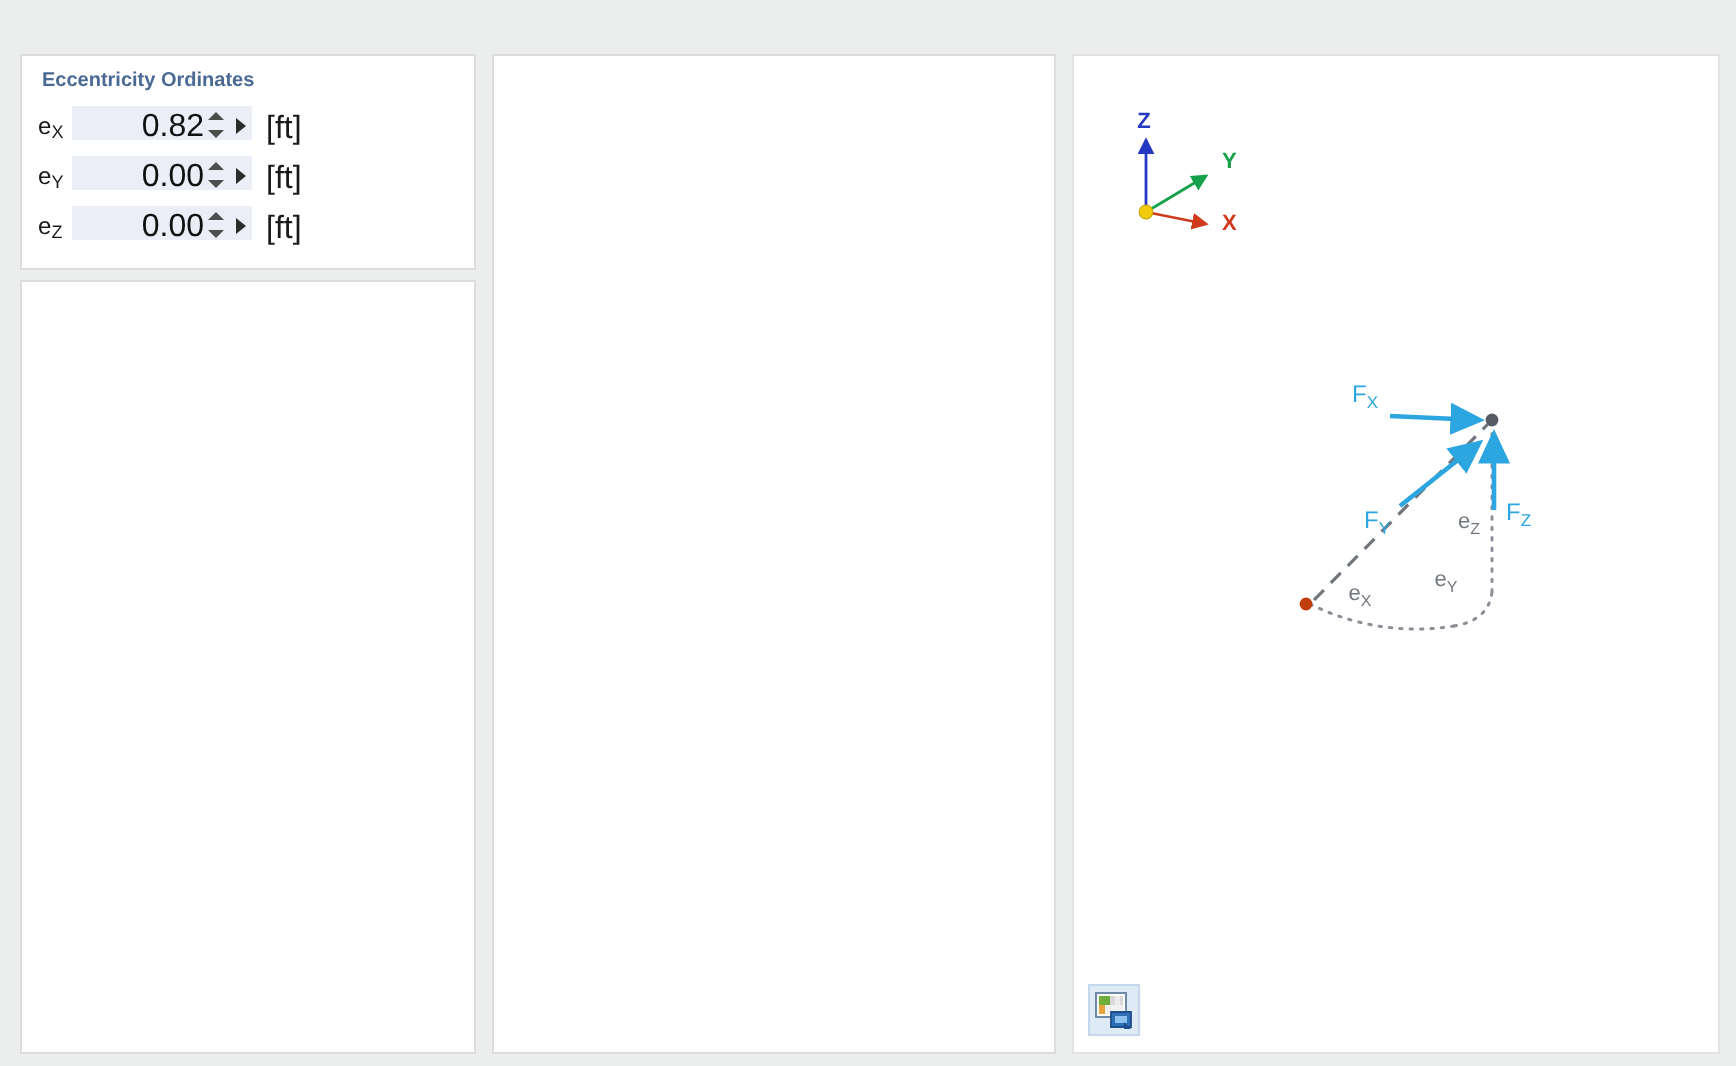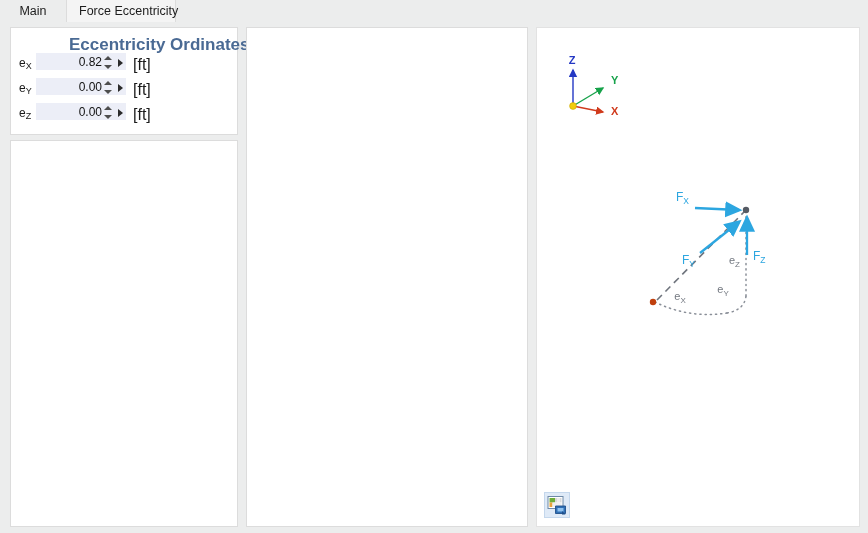--- a/index.html
+++ b/index.html
@@ -70,25 +70,24 @@
   .groupbox {
     position: absolute;
     left: 10px; top: 5px;
     width: 226px; height: 106px;
     background: #ffffff;
     border: 1px solid #dcdcdc;
   }
   .groupbox-title {
     position: absolute;
     left: 10px; top: 7px;
-    font-size: 17px;
+    font-size: 10px;
     font-weight: bold;
     color: #4a6a94;
     white-space: nowrap;
-    margin-left: 48px;
   }
   .field-row {
     position: absolute;
     left: 0;
     width: 226px; height: 22px;
   }
   .field-label {
     position: absolute;
     left: 8px; top: 4px;
     font-size: 12px;
@@ -106,21 +105,21 @@
     position: absolute;
     left: 24px; top: 0;
     width: 92px; height: 19px;
     background: #eceef7;
     border: 1px solid #ffffff;
     box-sizing: border-box;
   }
   .spin-value {
     position: absolute;
     right: 24px; top: 2px;
-    font-size: 12px;
+    font-size: 16px;
     color: #111111;
     text-align: right;
     white-space: nowrap;
   }
   .spin-arrows {
     position: absolute;
     right: 13px; top: 2px;
     width: 9px; height: 15px;
   }
   .arrow-up, .arrow-dn {
@@ -193,28 +192,20 @@
   .f-label { fill: #2ca6e0; font-size: 12px; font-family: "Liberation Sans", sans-serif; }
   .f-sub   { fill: #2ca6e0; font-size: 8.5px; font-family: "Liberation Sans", sans-serif; }
   .e-label { fill: #737880; font-size: 11px; font-family: "Liberation Sans", sans-serif; }
   .e-sub   { fill: #737880; font-size: 8px; font-family: "Liberation Sans", sans-serif; }
 </style>
 </head>
 <body>
 
 <div id="app">
 
-  <div class="tabstrip">
-    <div class="tab inactive" id="tab-main">
-      <span>Main</span>
-    </div>
-    <div class="tab active" id="tab-force">
-      <span>Force Eccentricity</span>
-    </div>
-  </div>
 
   <div class="content">
 
     <div class="groupbox">
       <div class="groupbox-title">Eccentricity Ordinates</div>
 
       <div class="field-row" style="top:24px;">
         <div class="field-label"><span>e</span><sub>X</sub></div>
         <div class="spin-field">
           <div class="spin-value">0.82</div>

